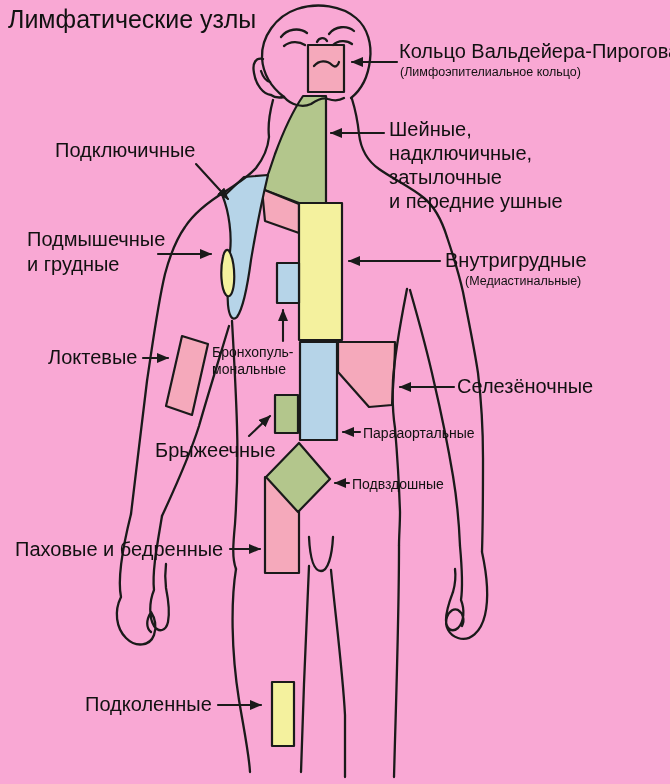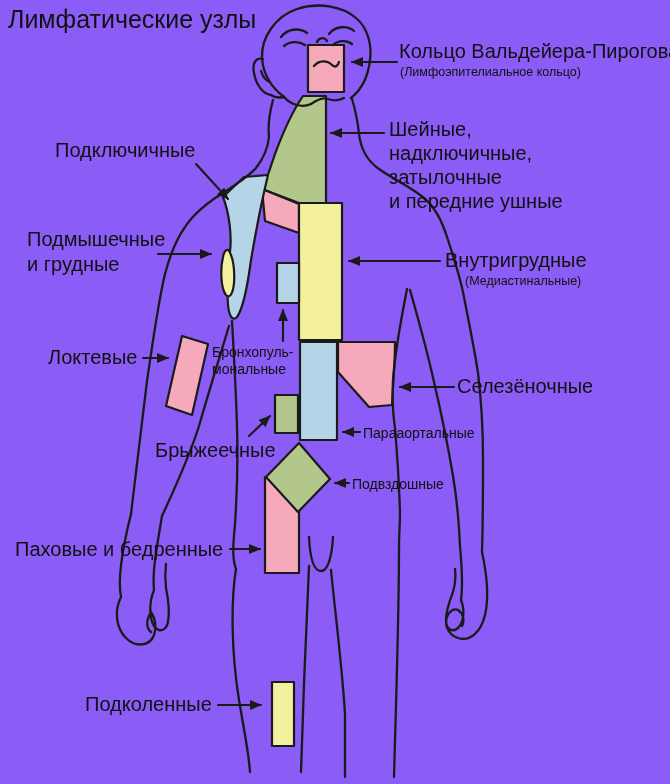--- a/index.html
+++ b/index.html
@@ -1,16 +1,16 @@
 <!DOCTYPE html>
 <html><head>
 <meta charset="utf-8">
 <style>
   html,body{margin:0;padding:0;background:#ffffff;}
-  .stage{position:relative;width:670px;height:784px;background:#8b5cf6;overflow:hidden;}
+  .stage{position:relative;width:670px;height:784px;background:#f9a8d4;overflow:hidden;}
   svg{display:block;}
   text{font-family:"Liberation Sans","DejaVu Sans",sans-serif;fill:#111111;}
   .title-txt{font-size:25px;letter-spacing:0;}
   .lbl-lg{font-size:20px;}
   .lbl-md{font-size:14px;}
   .lbl-sm{font-size:12.5px;}
   .region{stroke:#1a1a1a;stroke-width:2.2;stroke-linejoin:round;}
   .outline{fill:none;stroke:#1a1a1a;stroke-width:2.3;stroke-linecap:round;stroke-linejoin:round;}
   .arrow{fill:none;stroke:#1a1a1a;stroke-width:2.1;stroke-linecap:round;}
 </style>

